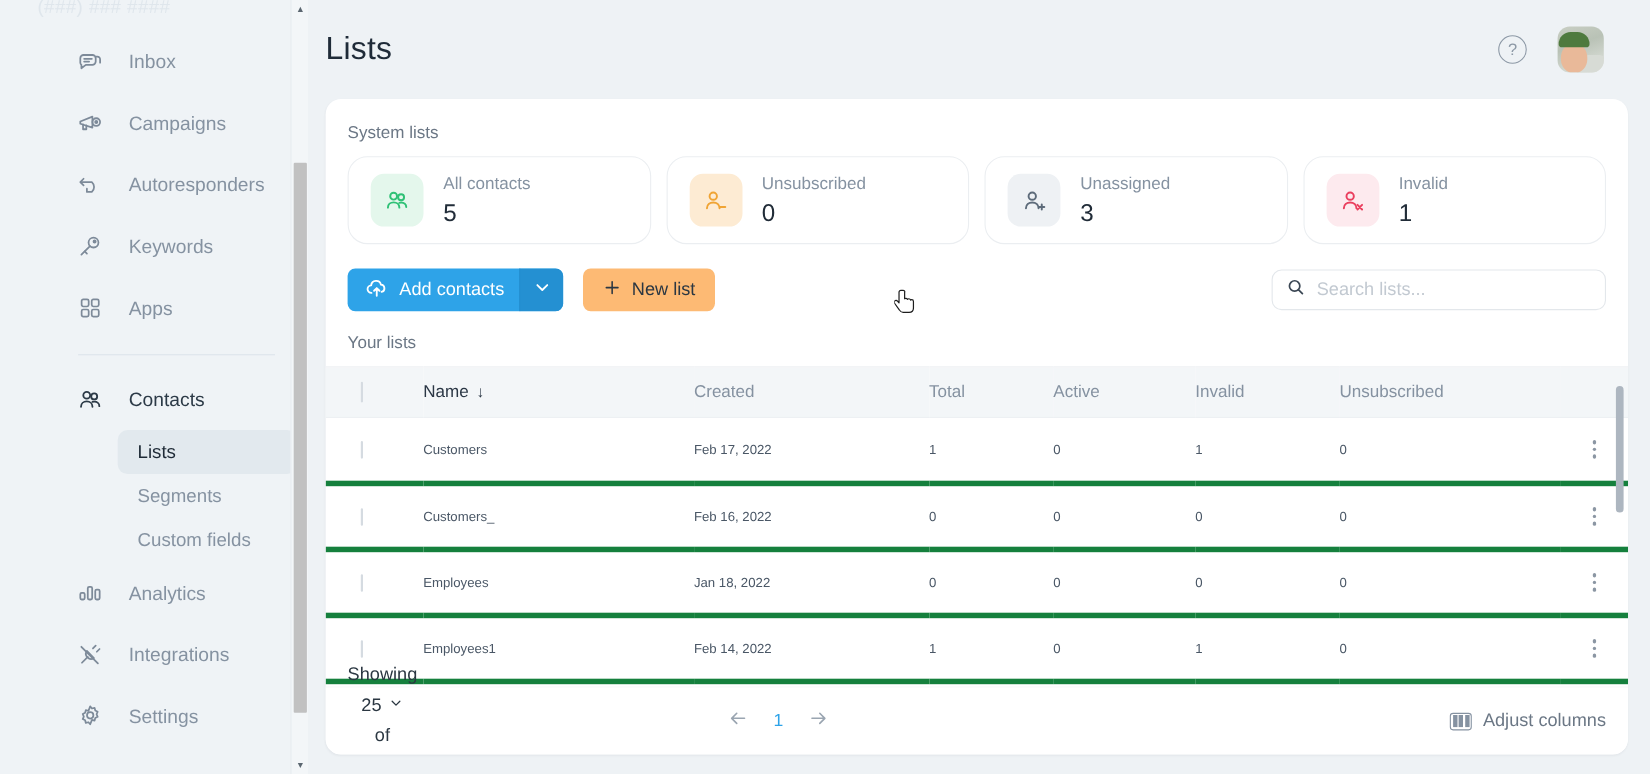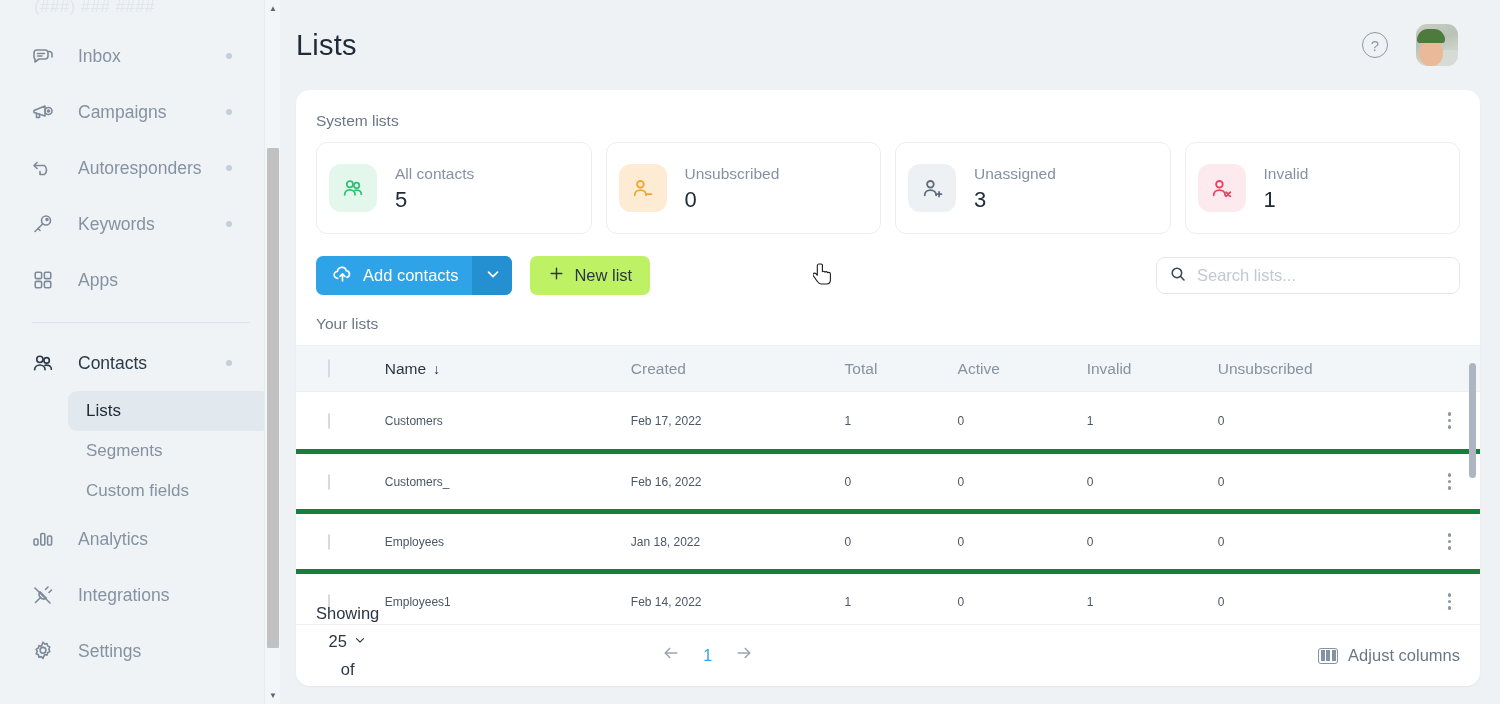--- a/index.html
+++ b/index.html
@@ -21,21 +21,21 @@
   }
   .sidebar-top-text {
     height: 18px;
     padding-left: 34px;
     font-size: 17px;
     color: #dfe6ec;
     letter-spacing: .4px;
     overflow: hidden;
     line-height: 14px;
   }
-  .nav-list { padding-top: 10px; }
+  .nav-list { padding-top: 10px; margin-left: 39px; }
   .nav-item {
     display: flex; align-items: center;
     height: 56px;
     margin: 0 8px 0 14px;
     padding: 0 14px 0 16px;
     border-radius: 10px;
     cursor: pointer;
     position: relative;
   }
   .nav-item .nav-ico {
@@ -149,25 +149,25 @@
   .section-label {
     font-size: 15.5px; color: #6b7785;
     padding: 22px 0 0 20px;
   }
   .system-cards {
     display: flex; gap: 14px;
     padding: 12px 20px 0 20px;
   }
   .sys-card {
     flex: 1;
-    height: 92px;
+    height: 80px;
     border: 1px solid #ebeef1;
-    border-radius: 11px;
+    border-radius: 18px;
     display: flex; align-items: center;
-    padding-left: 12px;
+    padding-left: 20px;
     cursor: pointer;
     background: #fff;
   }
   .sys-ico {
     width: 48px; height: 48px; border-radius: 12px;
     display: flex; align-items: center; justify-content: center;
     flex: 0 0 48px;
   }
   .sys-ico.green { background: #e4f7ec; color: #2fc176; }
   .sys-ico.orange { background: #fdebd3; color: #f0a434; }
@@ -201,21 +201,21 @@
     width: 40px; height: 39px;
     background: #2490d2;
     display: flex; align-items: center; justify-content: center;
     border-left: 1px solid #2490d2;
   }
   .btn-new {
     display: flex; align-items: center; gap: 9px;
     height: 39px;
     margin-left: 18px;
     padding: 0 18px;
-    background: #bef264;
+    background: #fdba74;
     border-radius: 7px;
     color: #2b3742;
     font-size: 16.5px;
     cursor: pointer;
   }
   .search-box {
     margin-left: auto;
     width: 304px; height: 37px;
     border: 1px solid #e3e7eb;
     border-radius: 9px;

